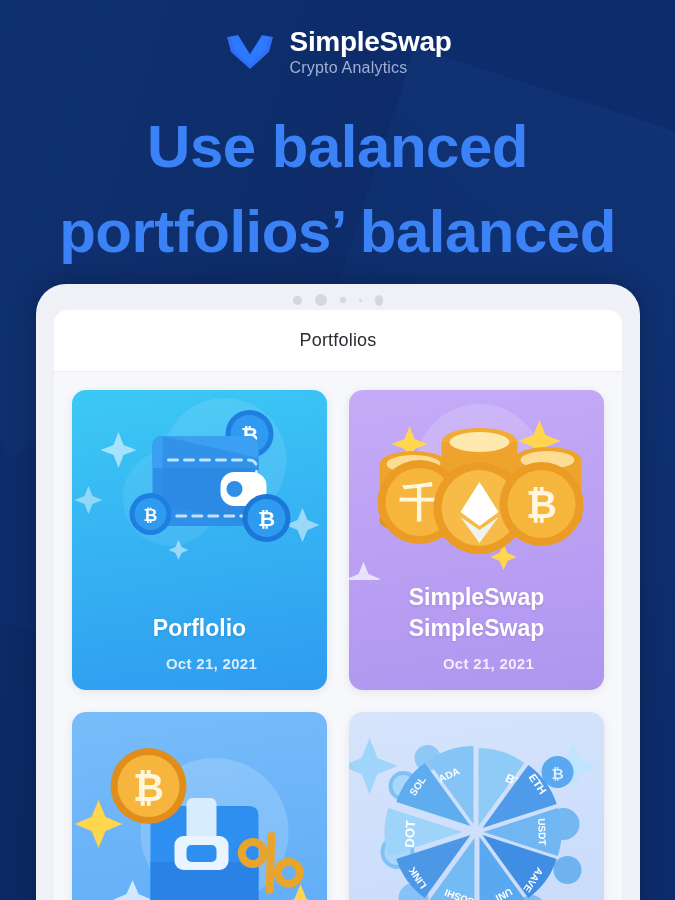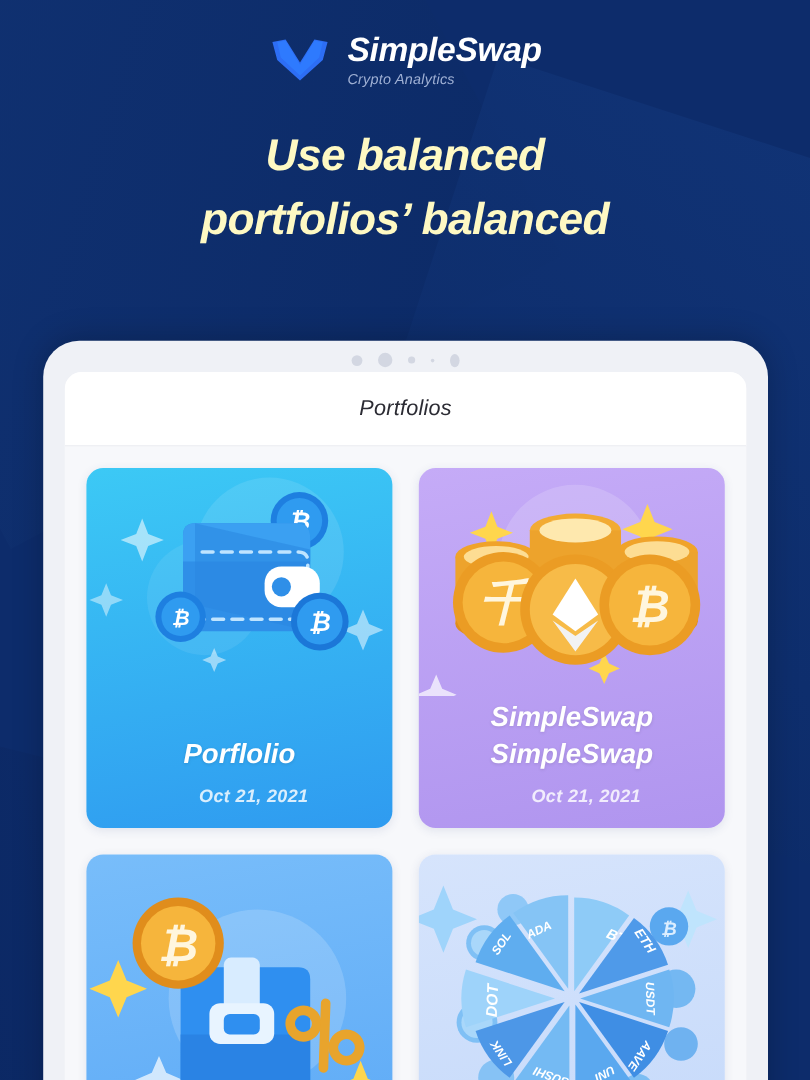--- a/index.html
+++ b/index.html
@@ -6,21 +6,20 @@
   html, body {
     width: 675px; height: 900px;
     overflow: hidden;
     font-family: "Liberation Sans", sans-serif;
   }
   #stage {
     position: relative;
     width: 675px; height: 900px;
     background: #0d2c6b;
     overflow: hidden;
-    font-style: italic;
   }
   
   .facet { position: absolute; pointer-events: none; }
   .facet-a {
     top: -60px; left: -120px; width: 520px; height: 420px;
     background: linear-gradient(135deg, #113374 0%, #0c2a66 100%);
     transform: rotate(-28deg);
     opacity: .85;
   }
   .facet-b {
@@ -42,28 +41,28 @@
     display: flex; align-items: center; justify-content: center; gap: 14px;
     z-index: 5;
   }
   .brand-mark { width: 52px; height: 40px; display: block; }
   .brand-text { line-height: 1; }
   .brand-name {
     font-size: 28px; font-weight: bold; color: #ffffff;
     letter-spacing: -0.3px;
   }
   .brand-sub {
-    font-size: 12px; color: #9fb0d4; margin-top: 4px; letter-spacing: .2px;
+    font-size: 16px; color: #9fb0d4; margin-top: 4px; letter-spacing: .2px;
   }
 
   
   .headline {
     position: absolute; top: 104px; left: 0; right: 0;
-    text-align: center; color: #fef9c3;
-    font-size: 37px; font-weight: bold;
+    text-align: center; color: #3b82f6;
+    font-size: 60px; font-weight: bold;
     line-height: 1.42; letter-spacing: -0.5px;
     z-index: 5;
   }
   .headline span { display: block; }
 
   
   .tablet {
     position: absolute; left: 36px; top: 284px;
     width: 604px; height: 660px;
     background: #eff1f6;

